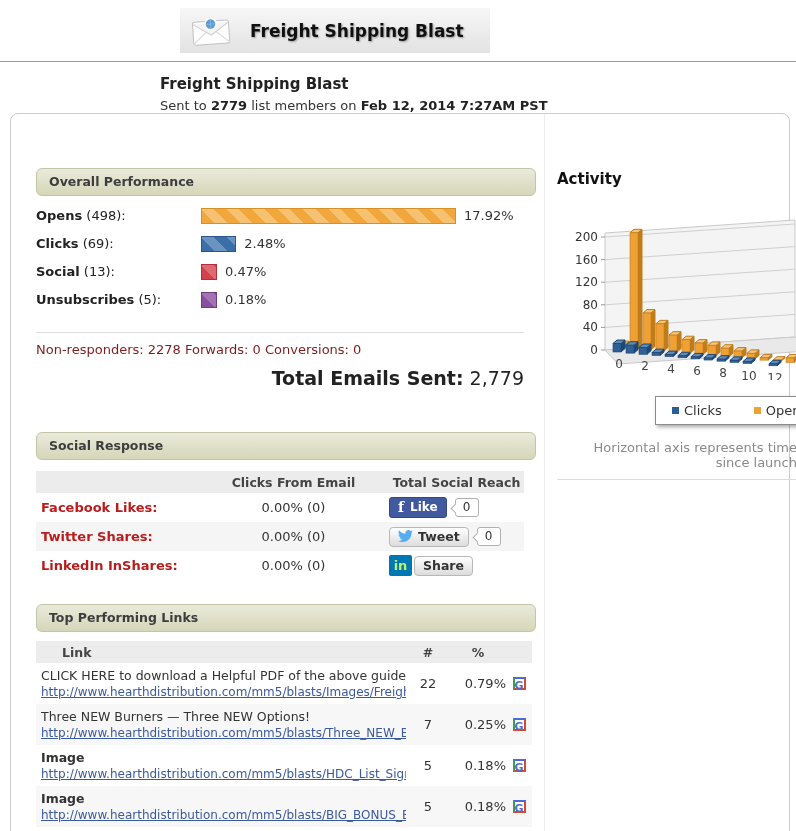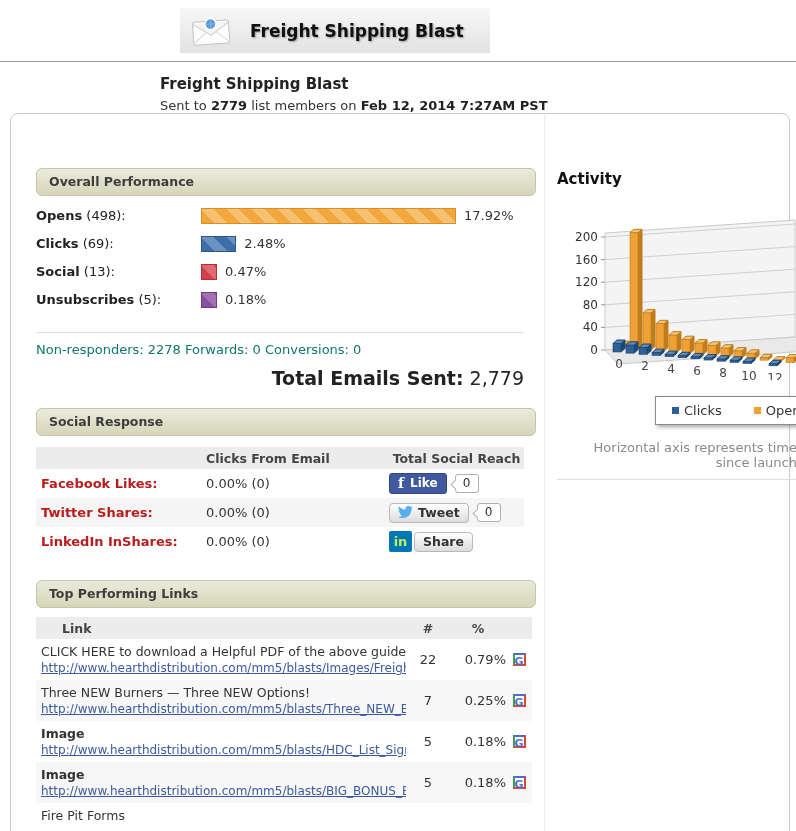--- a/index.html
+++ b/index.html
@@ -35,30 +35,30 @@
     padding:5px 12px 6px 12px; font-weight:bold; font-size:12.5px; color:#3d3d3d;
   }
   
   .metrics { margin-top:12px; }
   .metric-row { display:flex; align-items:flex-start; height:28px; }
   .metric-label { width:165px; font-size:13px; color:#222; }
   .metric-label b { font-weight:bold; }
   .metric-bar { height:16px; border:1px solid; flex:none; }
   .metric-pct { margin-left:8px; font-size:13px; color:#333; }
   .op-divider { border:none; border-top:1px solid #dcdcdc; margin:12px 0 0 0; width:488px; }
-  .footnote { color:#0f766e; margin-top:9px; font-size:13px; }
+  .footnote { color:#7f1d1d; margin-top:9px; font-size:13px; }
   .total-line { width:488px; text-align:right; margin-top:10px; font-size:19px; color:#222; }
   
-  .social-section { margin-top:19px; }
+  .social-section { margin-top:43px; }
   .soc-table { margin-top:11px; width:488px; }
   .soc-head { display:flex; background:#ececec; height:22px; align-items:center; font-weight:bold; font-size:12.5px; color:#444; }
   .soc-row { display:flex; align-items:center; height:29px; }
   .soc-row.alt { background:#f5f5f5; }
   .col-label { width:170px; padding-left:5px; font-weight:bold; color:#b91c1c; }
-  .col-clicks { width:175px; text-align:left; }
+  .col-clicks { width:175px; text-align:center; }
   .col-social { flex:1; padding-left:8px; display:flex; align-items:center; }
   .btn-fb { display:inline-flex; align-items:center; background:#41599f; color:#fff; border:1px solid #34487f; border-radius:3px; padding:1px 8px 2px 8px; font-weight:bold; font-size:12px; gap:6px; cursor:pointer; }
   .fb-f { font-family:"DejaVu Serif", serif; font-size:14px; font-weight:bold; }
   .bubble { position:relative; margin-left:8px; background:#fff; border:1px solid #b0b0b0; border-radius:3px; min-width:24px; padding:1px 5px 2px 5px; text-align:center; font-size:12px; color:#333; }
   .bubble::before { content:""; position:absolute; left:-4px; top:6px; width:6px; height:6px; background:#fff; border-left:1px solid #b0b0b0; border-bottom:1px solid #b0b0b0; transform:rotate(45deg); }
   .btn-gray { display:inline-flex; align-items:center; gap:5px; background:linear-gradient(#ffffff,#dcdcdc); border:1px solid #b8b8b8; border-radius:4px; padding:1px 8px 2px 8px; font-weight:bold; font-size:12.5px; color:#333; cursor:pointer; }
   .in-badge { width:23px; height:21px; background:#0077b5; border-radius:2px; color:#bef264; font-weight:bold; font-size:13px; display:inline-flex; align-items:center; justify-content:center; margin-right:2px; }
   
   .links-section { margin-top:24px; }
   .links-table { margin-top:9px; width:496px; }

